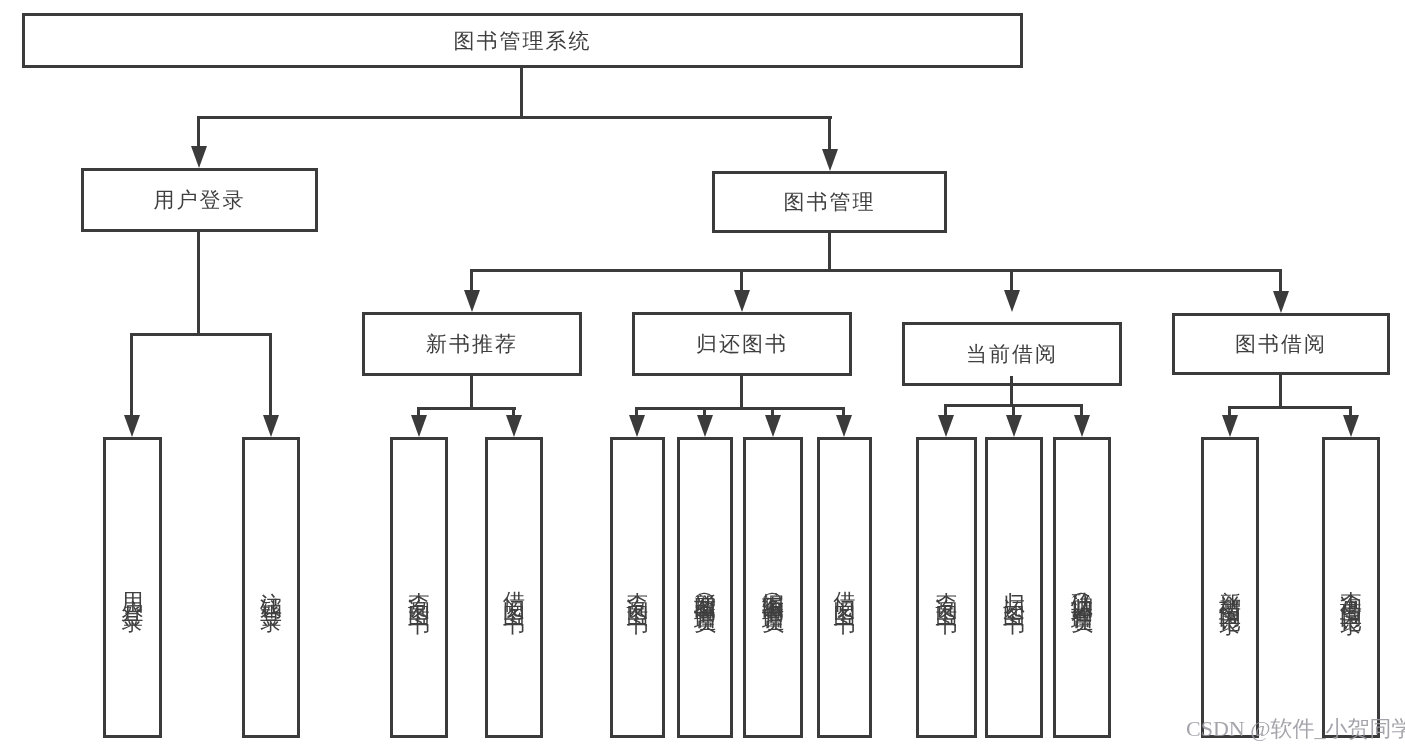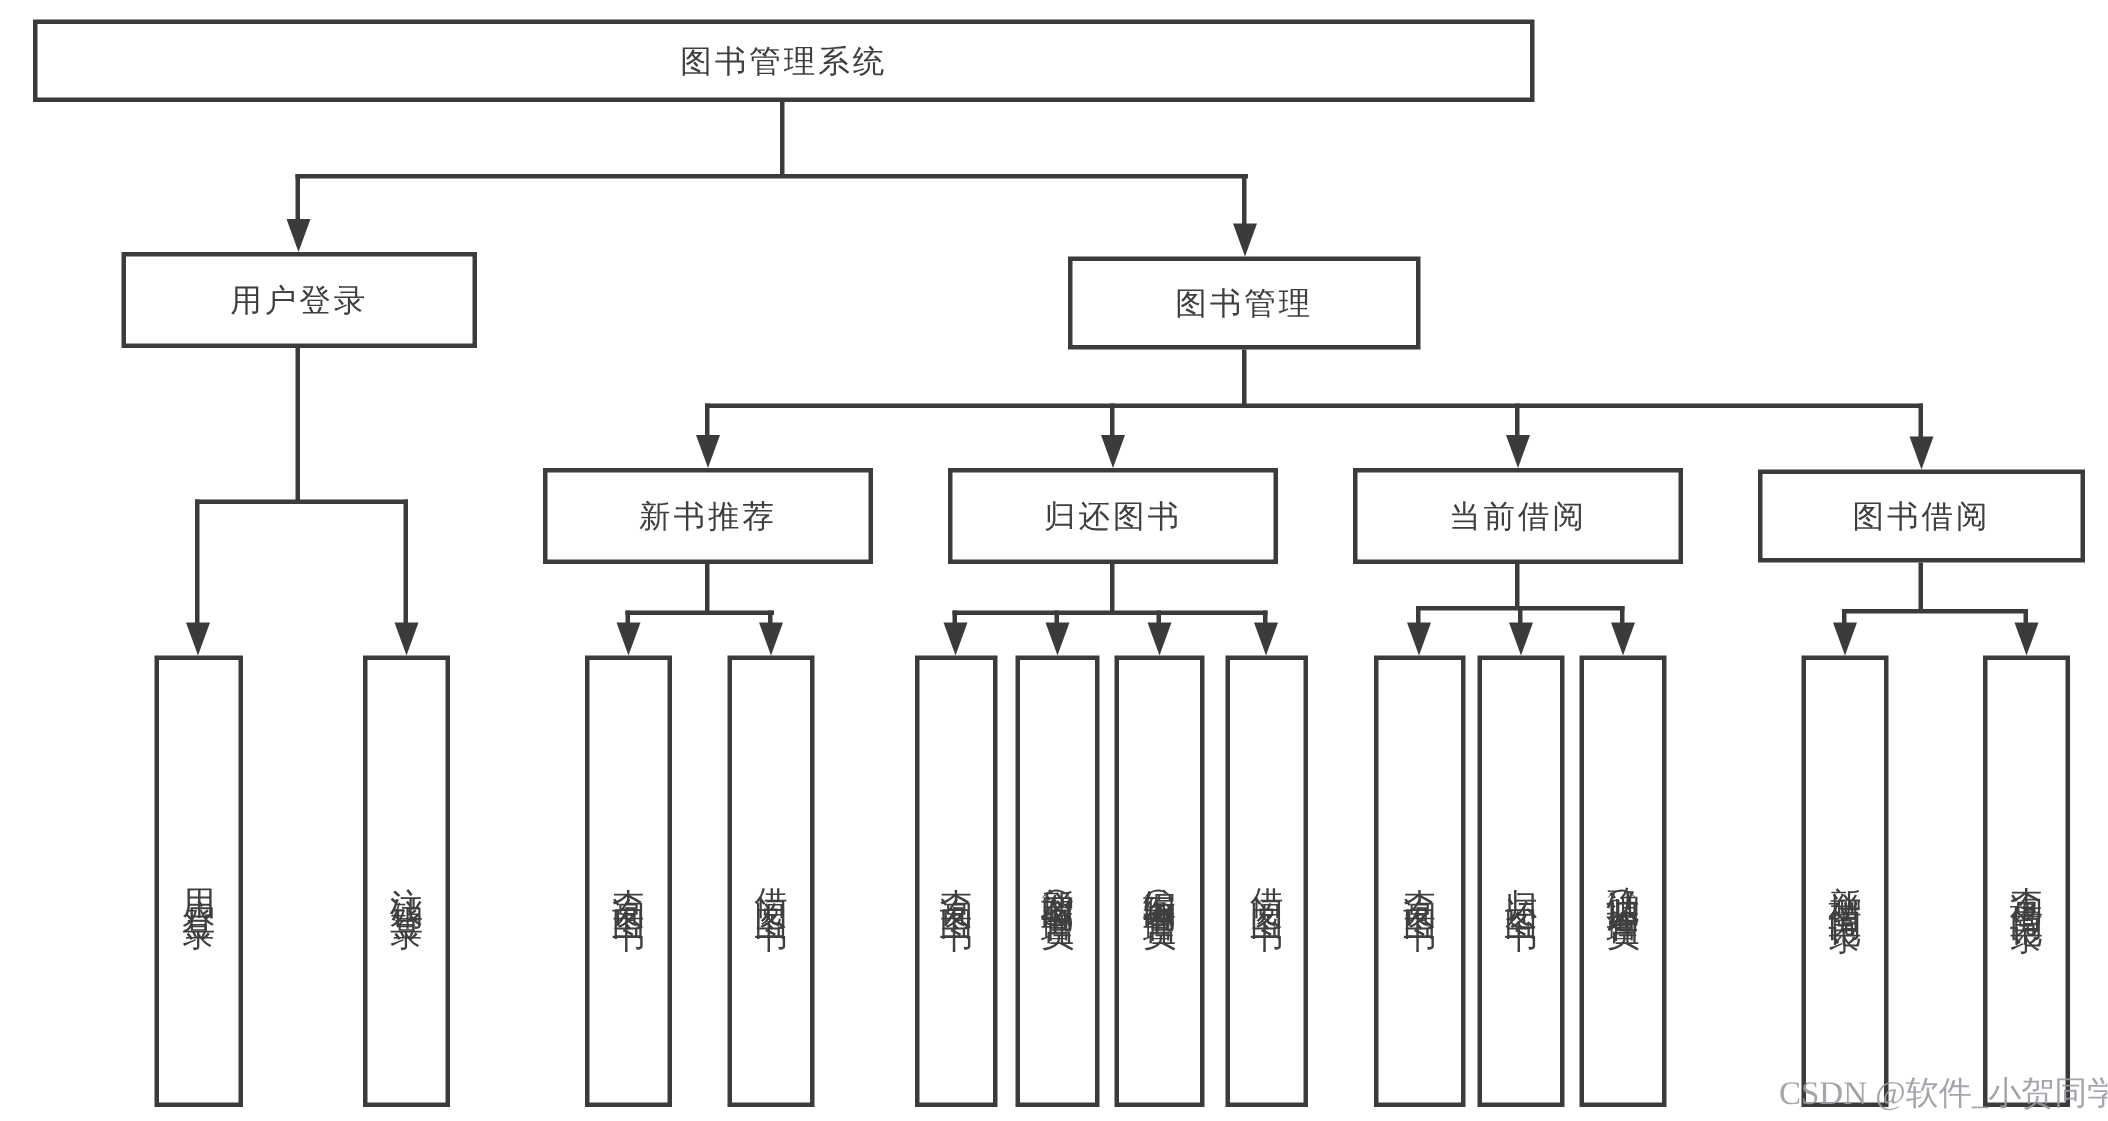--- a/index.html
+++ b/index.html
@@ -68,21 +68,21 @@
   </div>
 
   <div class="node h" style="left:712px;top:171px;width:235px;height:62px">
     <span>图书管理</span>
   </div>
 
   <div class="node h" style="left:632px;top:312px;width:220px;height:64px">
     <span>归还图书</span>
   </div>
 
-  <div class="node h" style="left:902px;top:312px;width:220px;height:64px">
+  <div class="node h" style="left:902px;top:322px;width:220px;height:64px">
     <span>当前借阅</span>
   </div>
 
   <div class="node h" style="left:1172px;top:313px;width:218px;height:62px">
     <span>图书借阅</span>
   </div>
 
   <div class="node v" style="left:103px;top:437px;width:59px;height:301px">
     <span>用户登录</span>
   </div>

